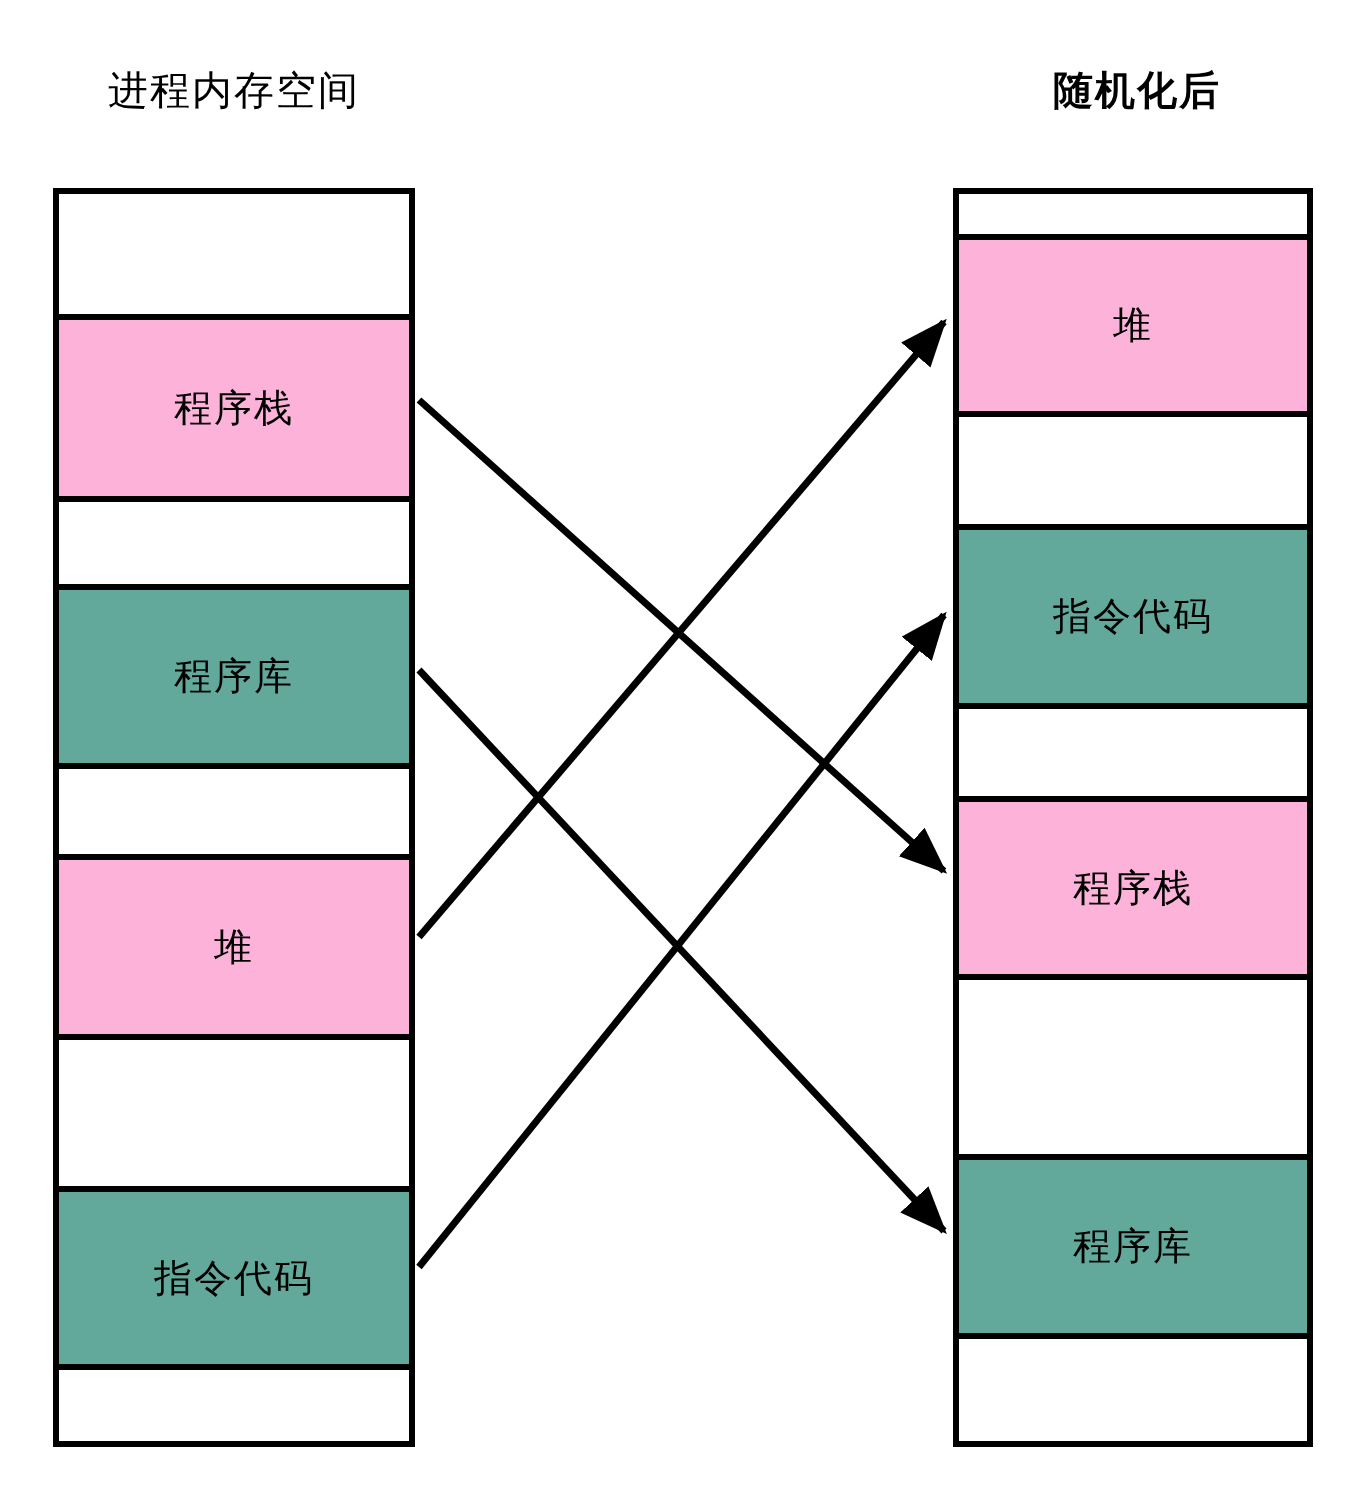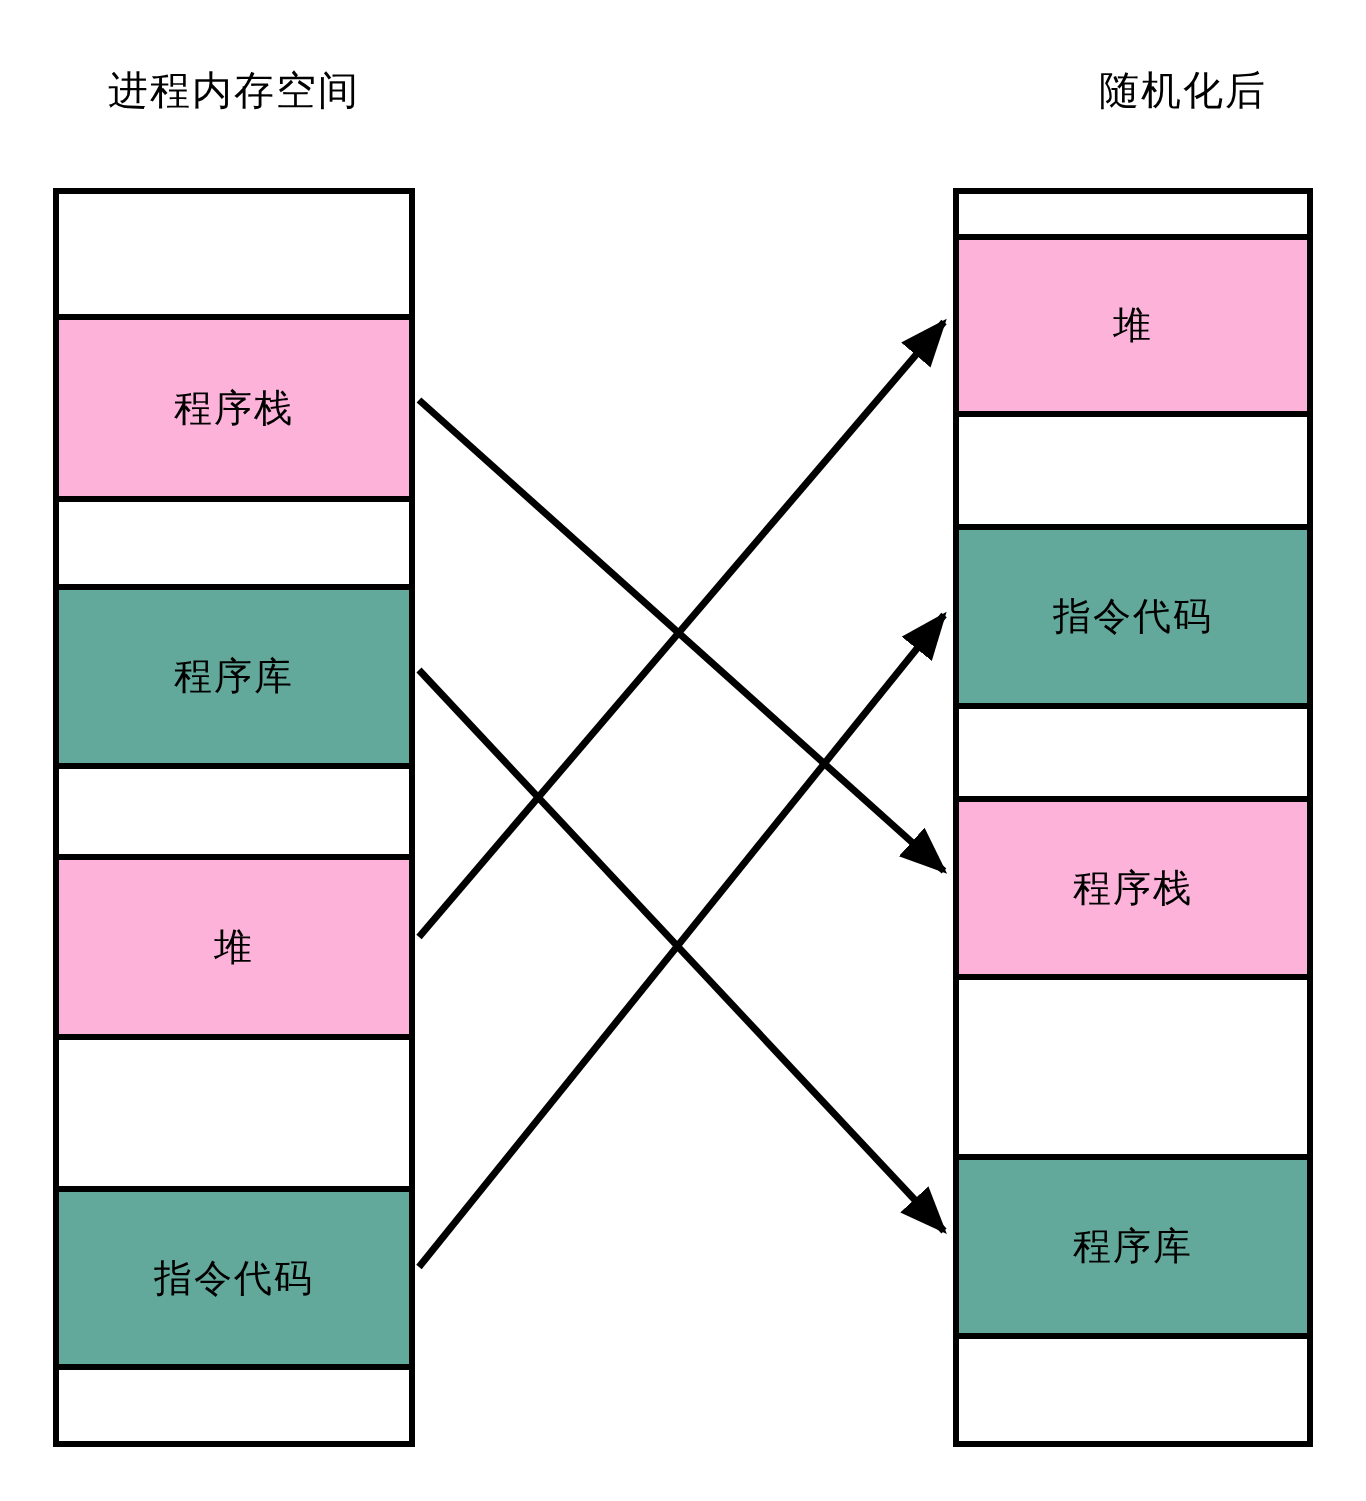--- a/index.html
+++ b/index.html
@@ -19,21 +19,21 @@
     top: 62px;
     height: 56px;
     line-height: 56px;
     text-align: center;
     font-size: 40px;
     font-weight: 500;
     color: #000000;
     letter-spacing: 2px;
   }
   .col-title.left  { left: 53px;  width: 362px; }
-  .col-title.right { left: 1003px; width: 360px; }
+  .col-title.right { left: 957px; width: 360px; font-weight: bold; }
 
   .mem-column {
     position: absolute;
     top: 188px;
     height: 1259px;
     border: 6px solid #000000;
     box-sizing: border-box;
     display: flex;
     flex-direction: column;
     background: #ffffff;

